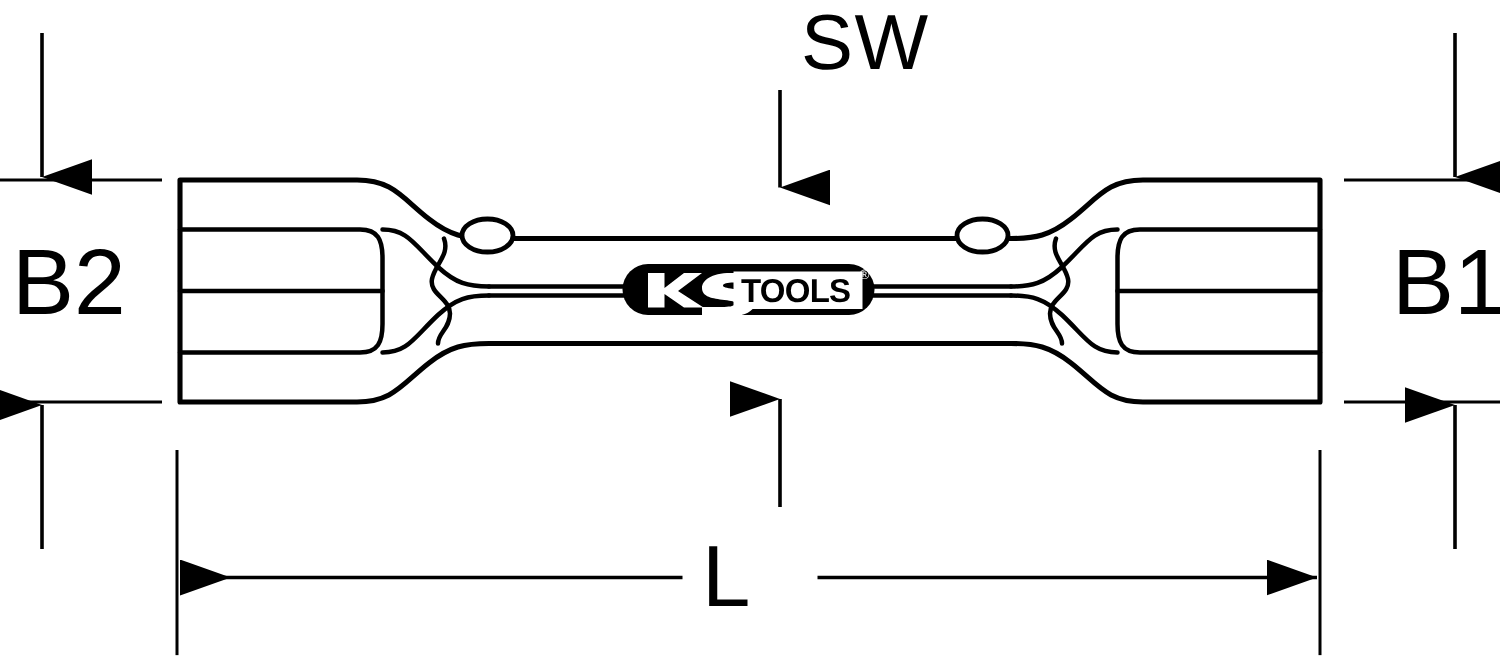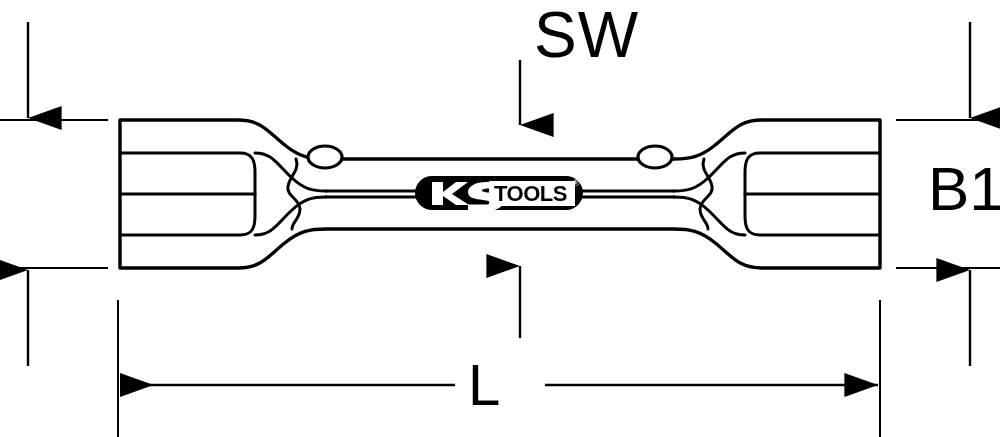--- a/index.html
+++ b/index.html
@@ -26,21 +26,21 @@
   }
   .dim-label {
     position: absolute;
     color: #000000;
     font-family: "Liberation Sans", sans-serif;
     font-weight: 400;
     line-height: 1;
     white-space: nowrap;
     user-select: none;
   }
-  #label-sw  { left: 534px; top: 3px;   font-size: 64px; letter-spacing: 1px; }
+  #label-sw  { left: 534px; top: 3px;   font-size: 52px; letter-spacing: 1px; }
   #label-b2  { left: 8px;   top: 158px; font-size: 62px; letter-spacing: 0px; }
   #label-b1  { left: 928px; top: 158px; font-size: 62px; letter-spacing: 0px; }
   #label-l   { left: 468px; top: 356px; font-size: 58px; }
 </style>
 </head>
 <body>
 
 <div id="drawing-root">
 
   <svg id="drawing-svg" viewBox="0 0 1000 437" xmlns="http://www.w3.org/2000/svg">
@@ -172,18 +172,19 @@
         <rect x="489" y="181" width="86" height="25" fill="#ffffff"></rect>
       </g>
       <text x="494" y="201" font-family="'Liberation Sans', sans-serif" font-size="22" font-weight="bold" fill="#000000" letter-spacing="-0.5">TOOLS</text>
       <text x="573" y="186" font-family="'Liberation Sans', sans-serif" font-size="9" fill="#ffffff">®</text>
     </g>
 
   </svg>
 
   <div class="dim-label" id="label-sw">SW</div>
 
+  <div class="dim-label" id="label-b2">B2</div>
 
   <div class="dim-label" id="label-b1">B1</div>
 
   <div class="dim-label" id="label-l">L</div>
 
 </div>
 
 </body></html>

